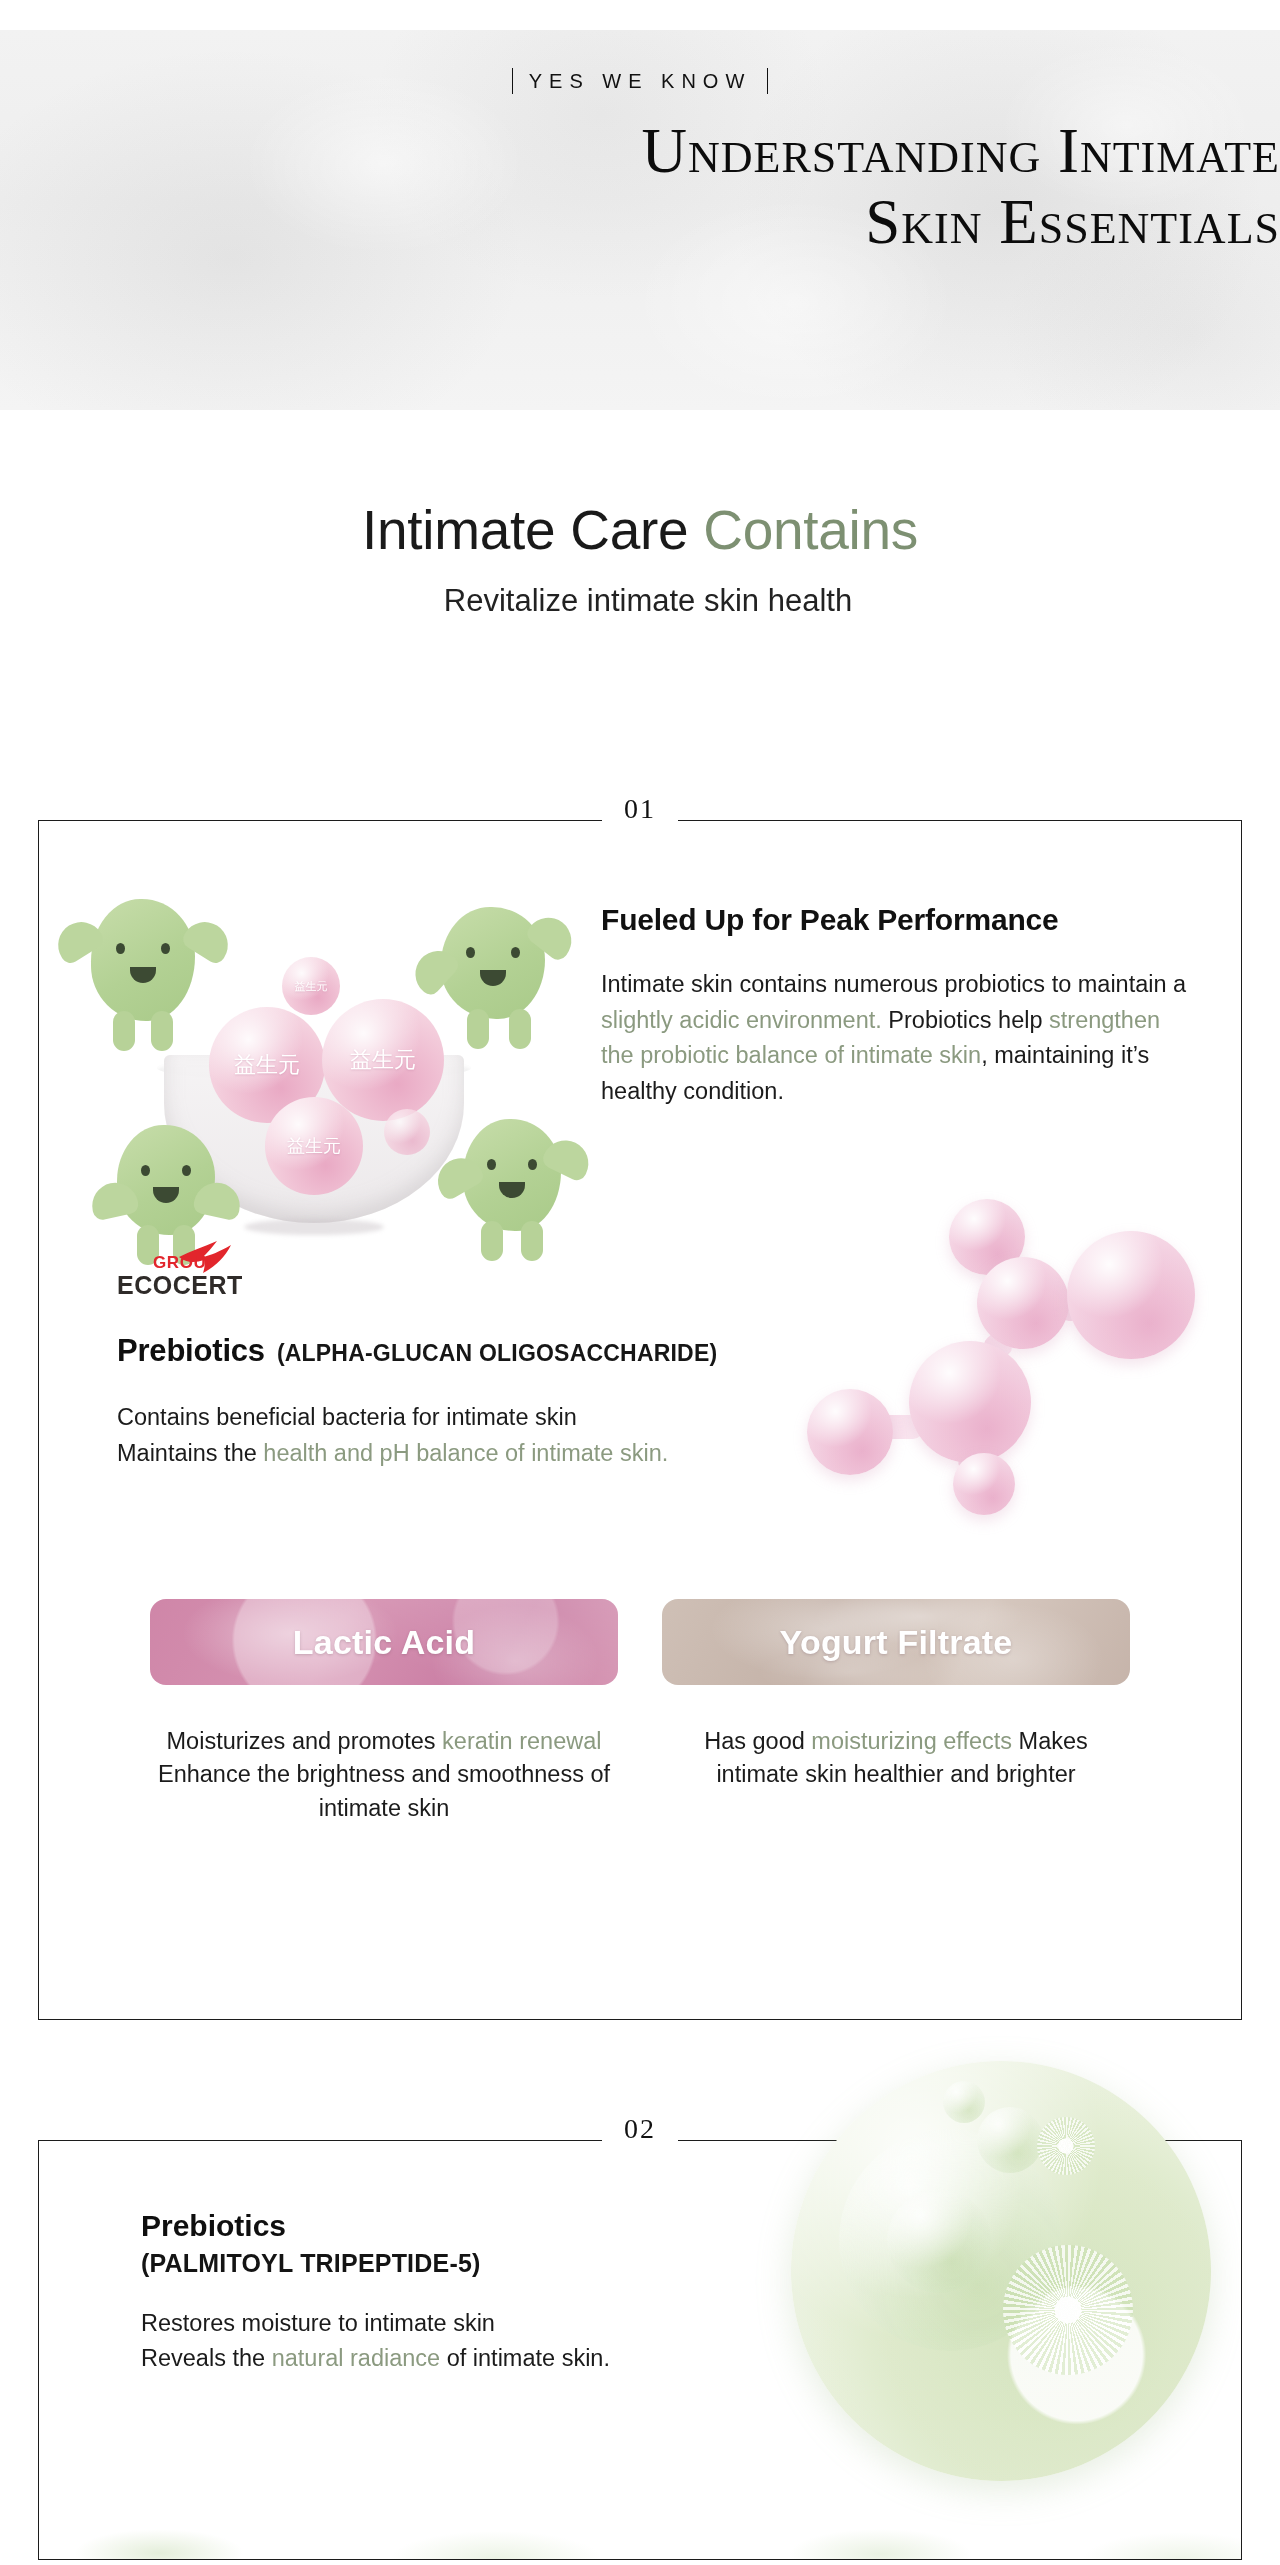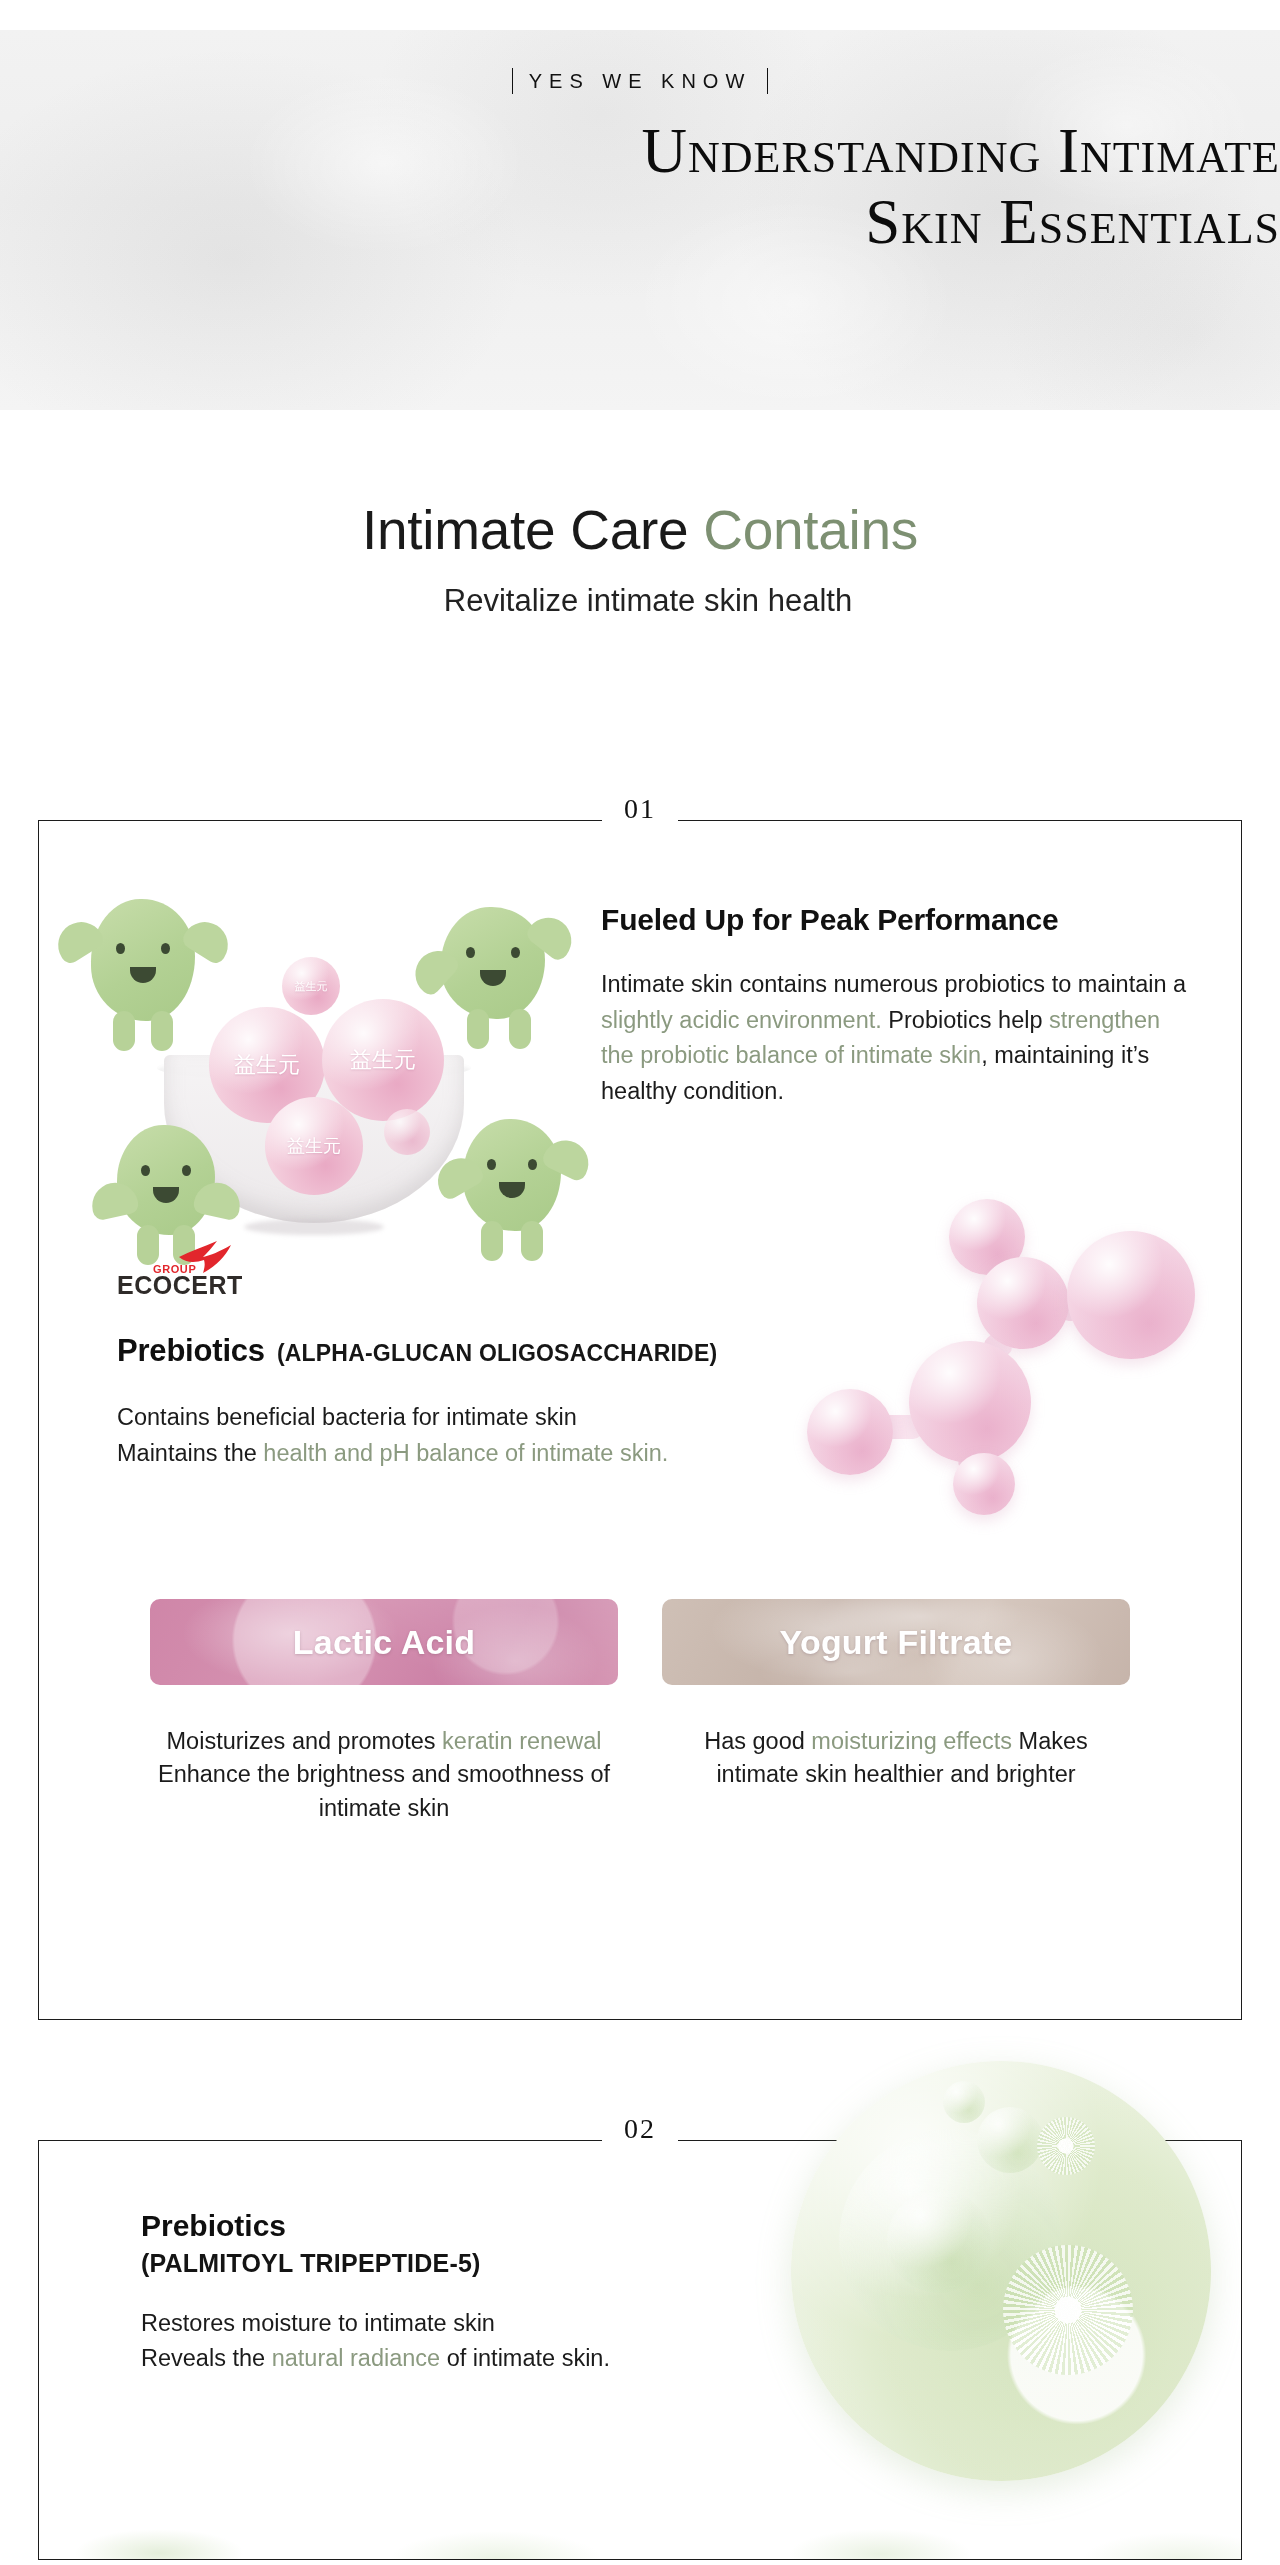--- a/index.html
+++ b/index.html
@@ -257,22 +257,22 @@
 
   
   .b2 { position: absolute; left: 0; top: 430px; width: 100%; }
 
   .ecocert {
     position: absolute;
     left: 78px; top: 0;
     width: 170px; height: 62px;
   }
   .eco-group {
-    position: absolute; left: 36px; top: 12px;
-    font-size: 11px; font-weight: 700;
+    position: absolute; left: 36px; top: 2px;
+    font-size: 17px; font-weight: 700;
     color: #e2262c; letter-spacing: .6px;
     font-family: "Liberation Sans", sans-serif;
   }
   .eco-name {
     position: absolute; left: 0; top: 20px;
     font-size: 25px; font-weight: 700;
     color: #2f2b29; letter-spacing: .5px;
     font-family: "Liberation Sans", sans-serif;
   }
   .eco-bird {
@@ -339,21 +339,21 @@
     left: 0; top: 778px;
     width: 100%;
     display: flex;
     justify-content: center;
     gap: 44px;
   }
   .pill-col { width: 468px; }
   .pill {
     position: relative;
     height: 86px;
-    border-radius: 10px;
+    border-radius: 16px;
     overflow: hidden;
     display: flex;
     align-items: center;
     justify-content: center;
   }
   .pill-label {
     position: relative;
     z-index: 3;
     color: #ffffff;
     font-size: 34px;

